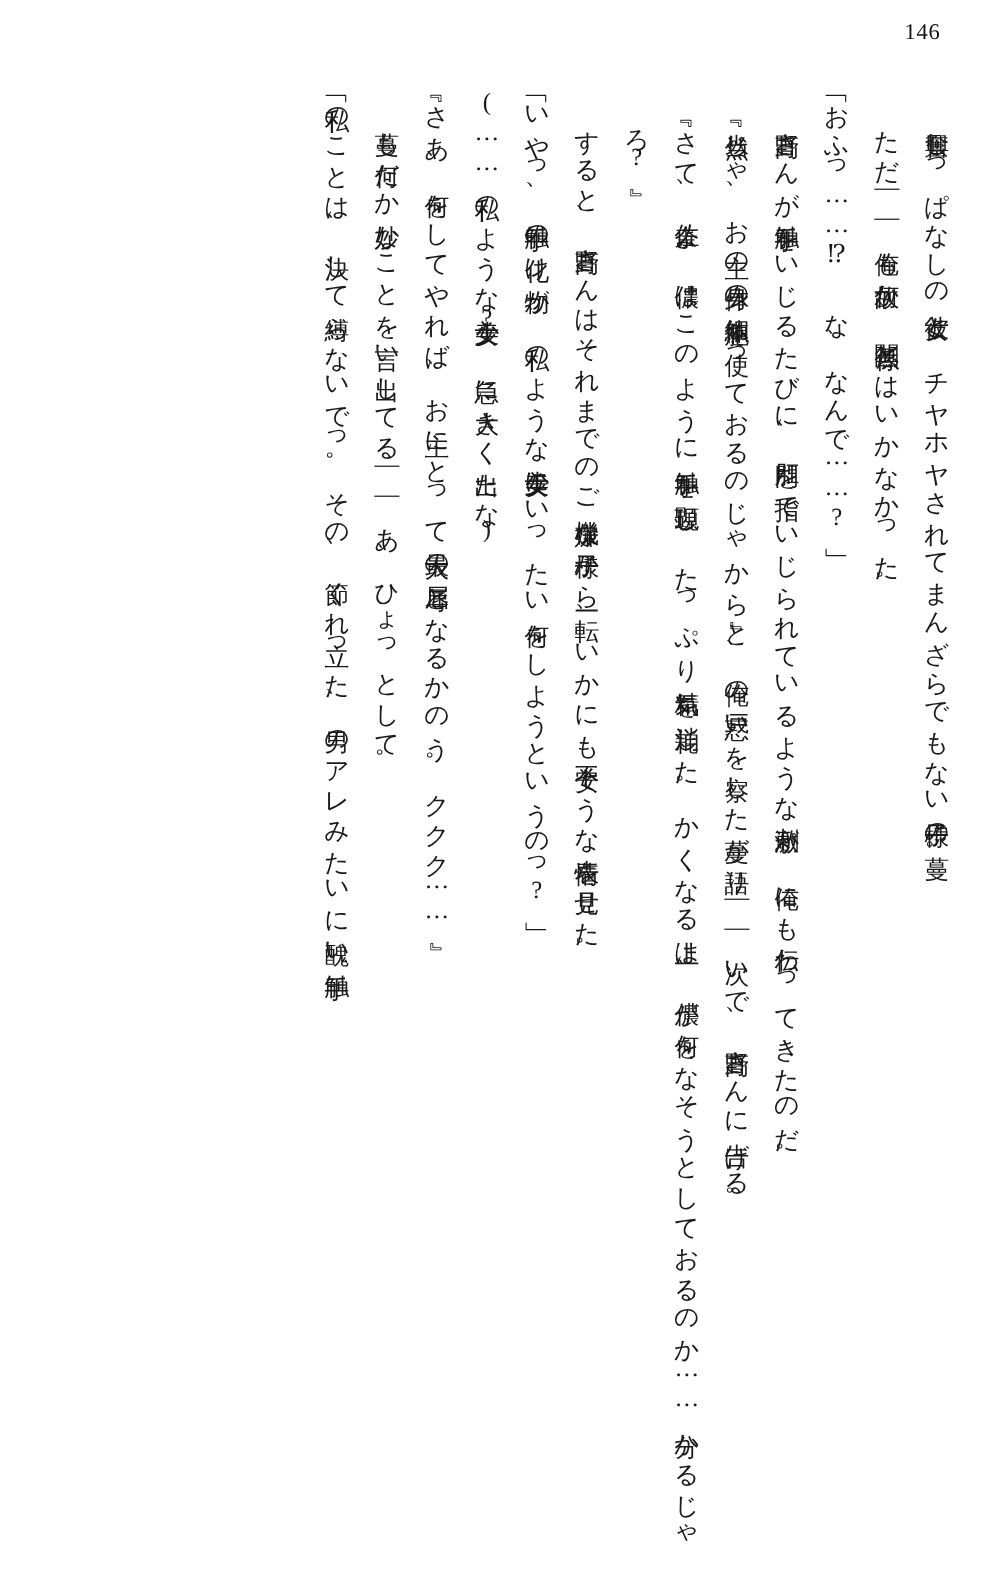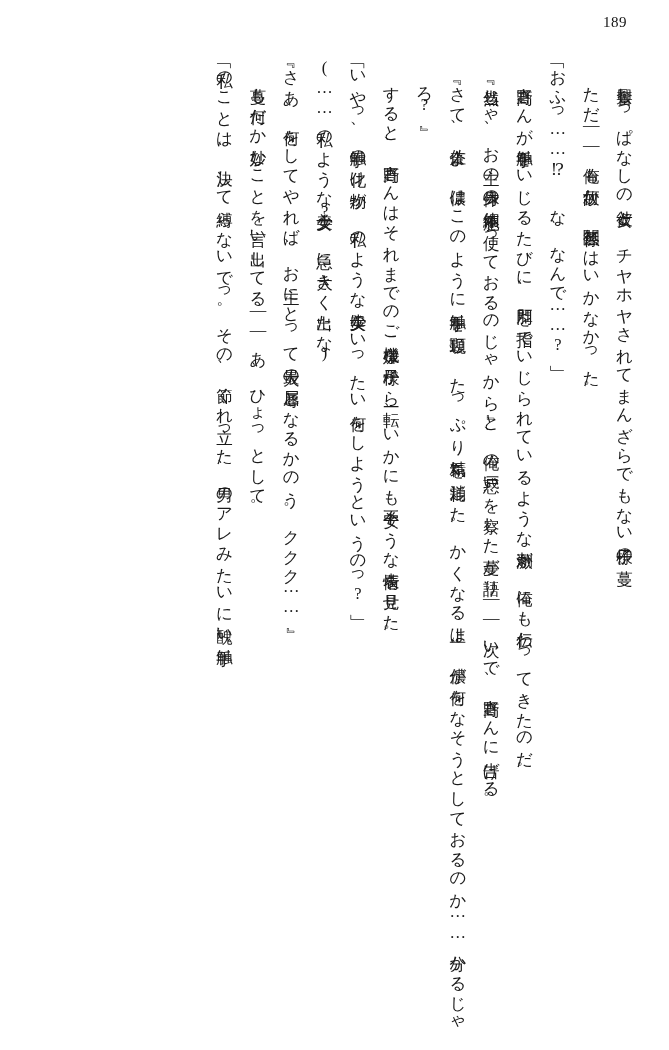--- a/index.html
+++ b/index.html
@@ -61,21 +61,21 @@
   
   .body-text, .para {
     font-feature-settings: "vert" 1;
   }
 </style>
 </head>
 <body>
 
 <div class="page">
 
-  <div class="page-number">189</div>
+  <div class="page-number">146</div>
 
   <div class="body-text">
     <p class="para indent">興奮しっぱなしの彼女と、チヤホヤされてまんざらでもない様子の蔓。</p>
     <p class="para indent">ただ――俺も何故か、無関係とはいかなかった。</p>
     <p class="para">「おふっ……⁉　な、なんで……?」</p>
     <p class="para indent">高野さんが触手をいじるたびに、肛門を指でいじられているような刺激が、俺にも伝わってきたのだ。</p>
     <p class="para indent">『当然じゃ、お主の身体の体細胞を使っておるのじゃから』と、俺の戸惑いを察した蔓が語り――次いで、高野さんに告げる。</p>
     <p class="para indent">『さて、佐奈よ。儂はこのように触手を顕現し、たっぷり精気を消耗した。かくなる上は、儂が何をなそうとしておるのか……分かるじゃろ?』</p>
     <p class="para indent">すると、高野さんはそれまでのご機嫌な様子から一転、いかにも不安そうな表情を見せた。</p>
     <p class="para">「いやっ、触手の化け物が、私のような美少女にいったい何をしようというのっ?」</p>

